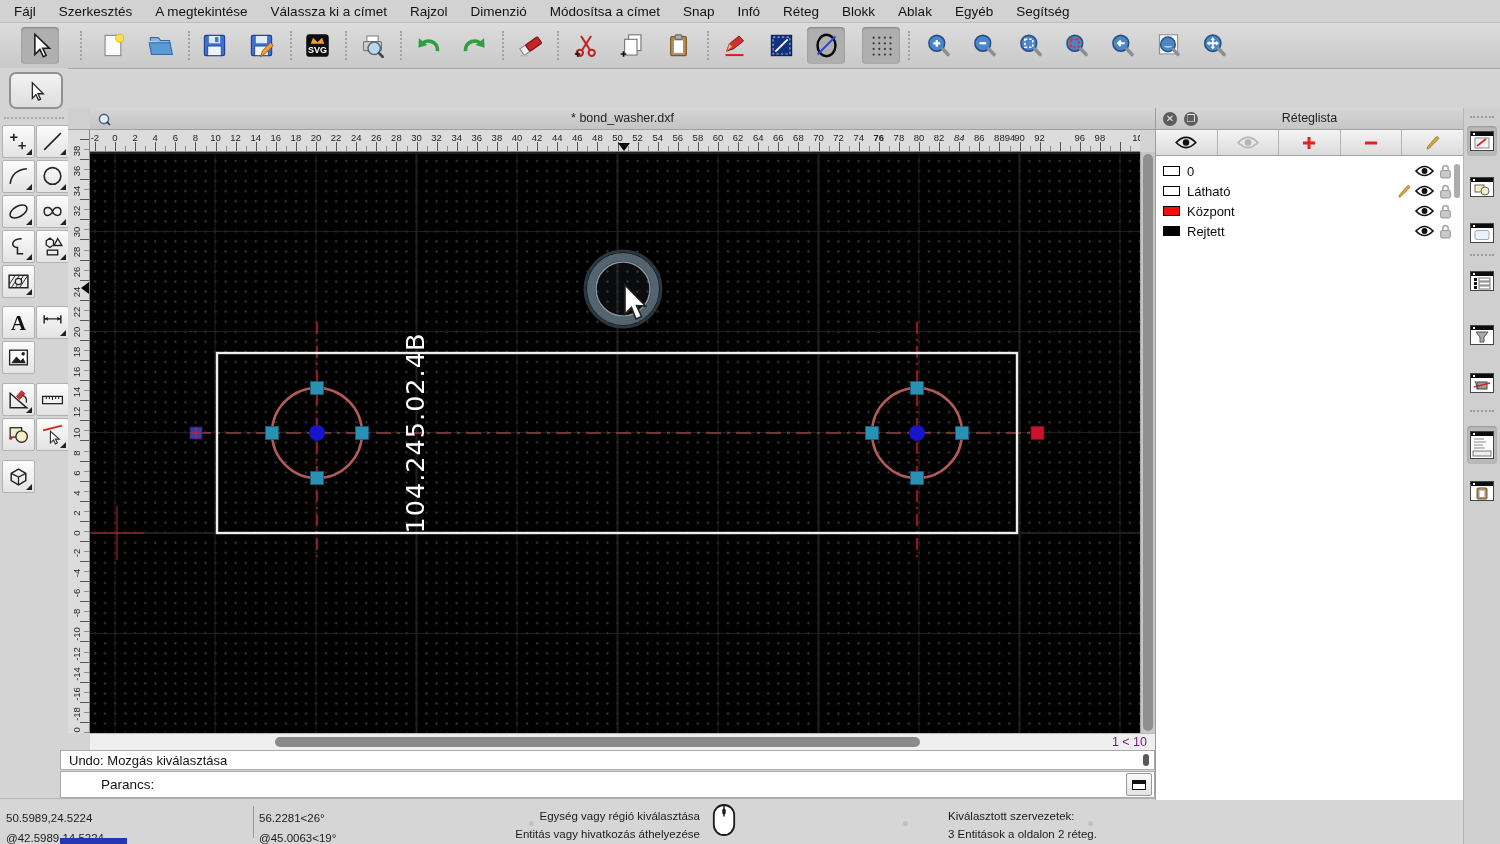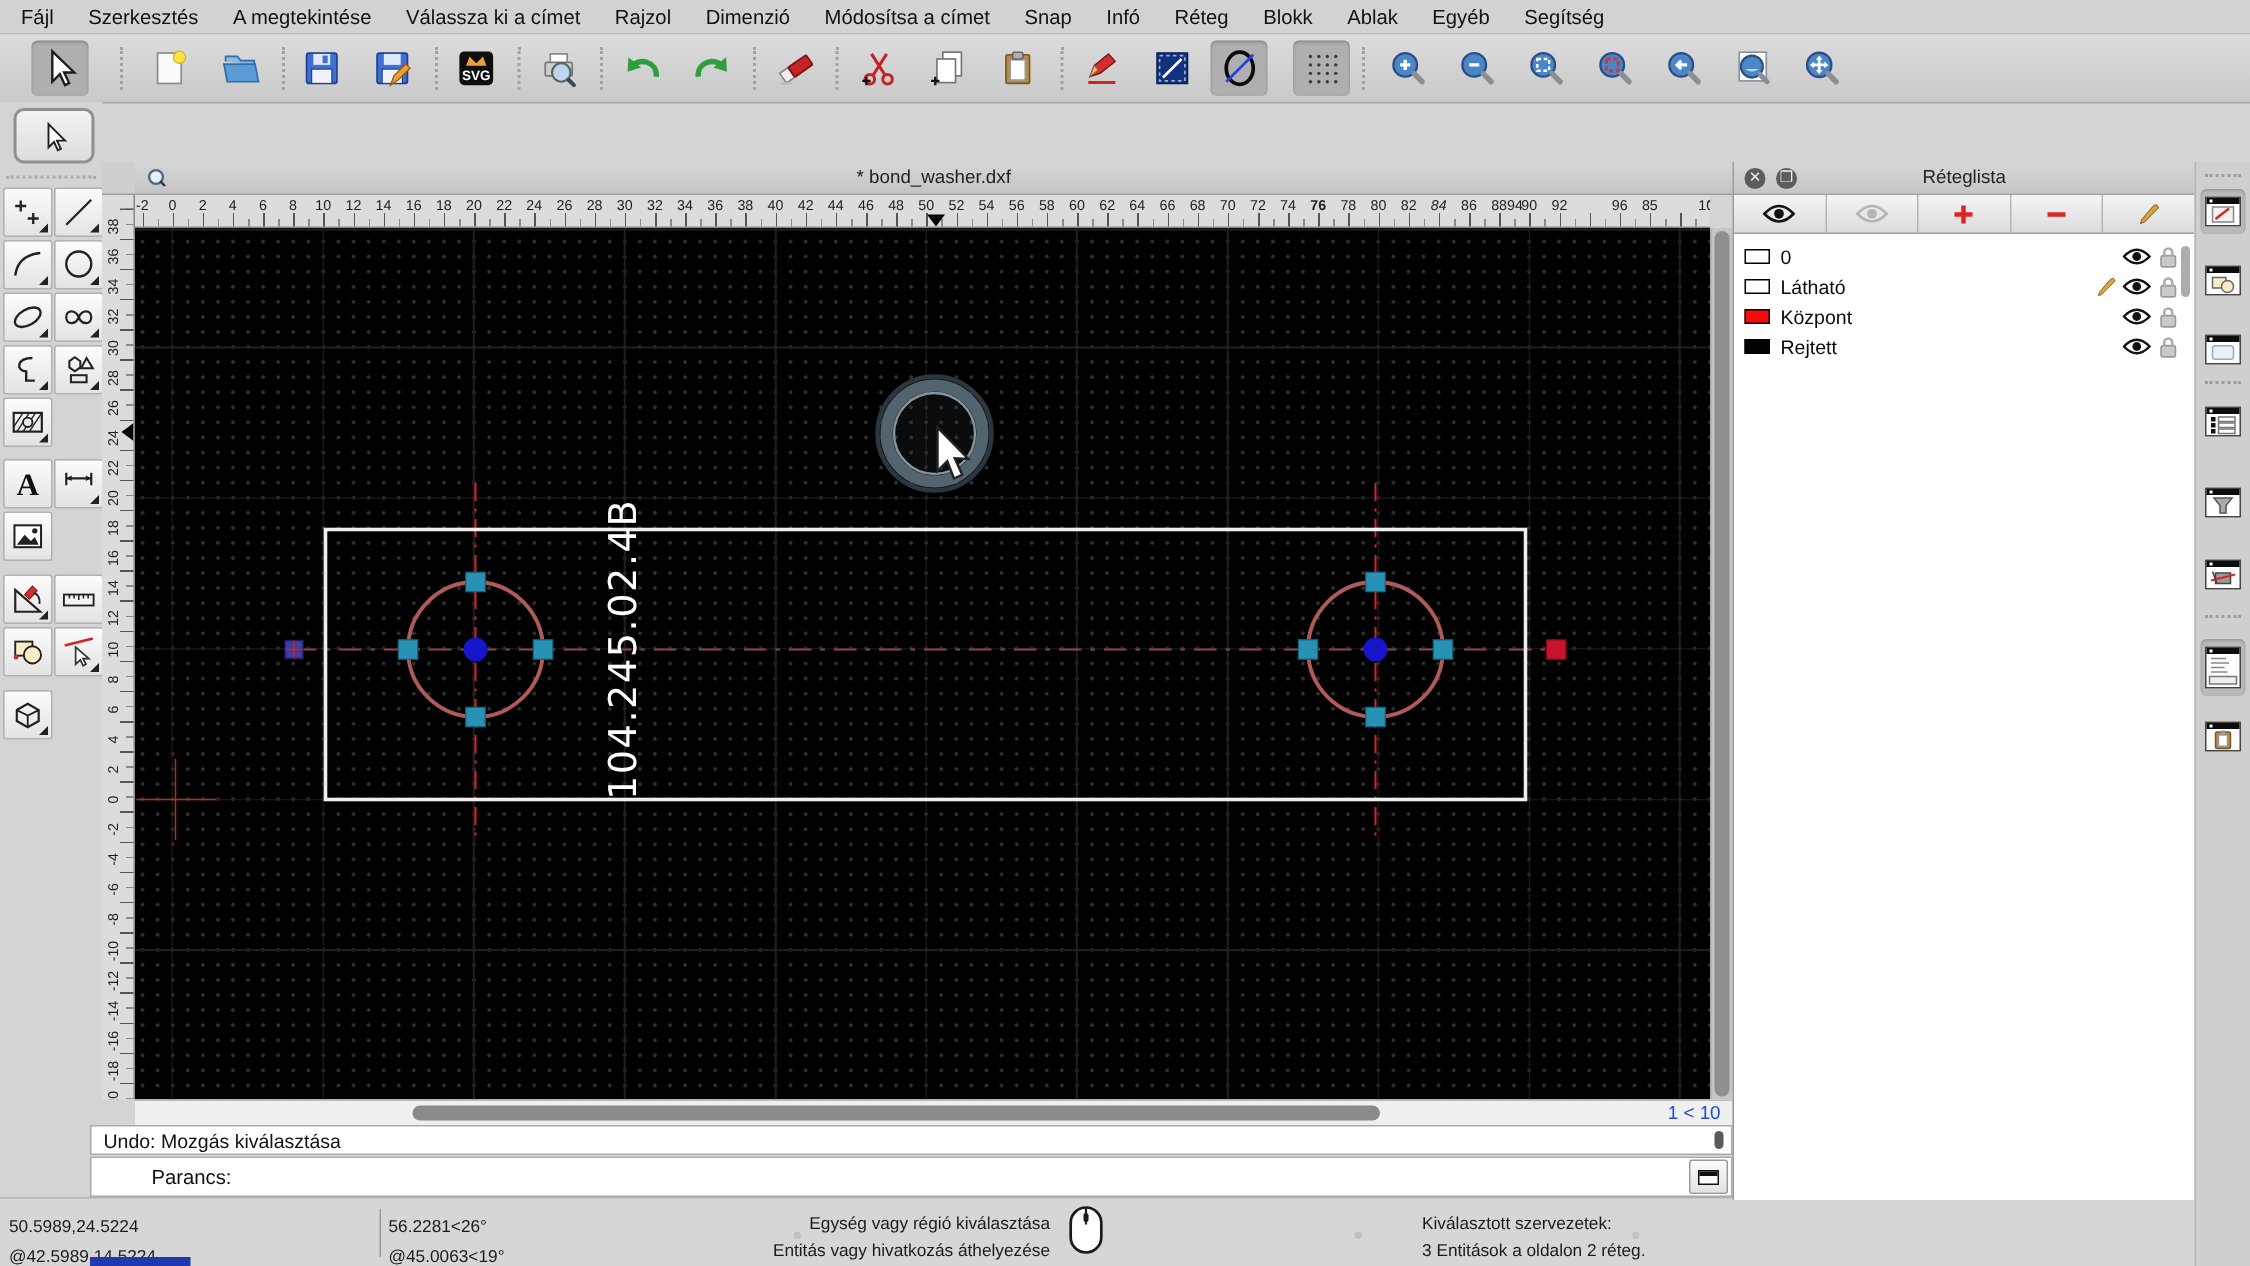--- a/index.html
+++ b/index.html
@@ -54,21 +54,21 @@
   .canvas{position:absolute;left:90px;top:152px;width:1050px;height:581px;background:#000;
           background-image:
             repeating-linear-gradient(to right,#1f1f1f 0 1px,transparent 1px 100.5px),
             repeating-linear-gradient(to bottom,#1f1f1f 0 1px,transparent 1px 100.5px),
             radial-gradient(circle,#303030 1px,transparent 1.4px);
           background-size:auto,auto,10.05px 10.05px;background-position:24.5px 0,0 79px,0 4px;}
   .vscroll{position:absolute;left:1140px;top:152px;width:15px;height:581px;background:#c6c6c6;border-left:1px solid #aaa;box-sizing:border-box;}
   .vthumb{position:absolute;left:2px;top:2px;width:10px;height:577px;background:#8f8f8f;border-radius:6px;}
   .hscroll{position:absolute;left:90px;top:733px;width:1065px;height:17px;background:#efefef;border-top:1px solid #bbb;box-sizing:border-box;}
   .hthumb{position:absolute;left:185px;top:3px;width:645px;height:10px;background:#8a8a8a;border-radius:6px;}
-  .zoomind{position:absolute;right:8px;top:1px;font-size:12.5px;color:#1d4ed8;}
+  .zoomind{position:absolute;right:8px;top:1px;font-size:12.5px;color:#701a75;}
   
   .undobar{position:absolute;left:60px;top:750px;width:1095px;height:20px;background:#fff;
            border:1px solid #aaa;box-sizing:border-box;font-size:13px;color:#111;padding:2px 0 0 8px;}
   .unub{position:absolute;right:5px;top:3px;width:6px;height:12px;background:#5a5a5a;border-radius:3px;}
   .cmdrow{position:absolute;left:60px;top:771px;width:1095px;height:27px;background:#fff;border:1px solid #aaa;box-sizing:border-box;}
   .cmdlabel{position:absolute;left:8px;top:5px;font-size:13.5px;color:#111;margin-left:32px;}
   .cmdinput{position:absolute;left:130px;top:1px;width:930px;height:23px;border:none;outline:none;font-size:13px;background:transparent;}
   .cmdbtn{position:absolute;right:2px;top:1px;width:26px;height:23px;background:linear-gradient(#fafafa,#e2e2e2);
           border:1px solid #999;border-radius:2px;box-sizing:border-box;display:flex;align-items:center;justify-content:center;}
   .winglyph{width:14px;height:10px;border:1px solid #111;background:#fff;position:relative;box-sizing:border-box;}
@@ -495,21 +495,21 @@
     <span class="hlab" style="left: 808.9px;">78</span>
     <span class="hlab" style="left: 829px;">80</span>
     <span class="hlab" style="left: 849.1px;">82</span>
     <span class="hlab" style="left: 869.2px; font-style: italic;">84</span>
     <span class="hlab" style="left: 889.3px;">86</span>
     <span class="hlab" style="left: 909.4px;">88</span>
     <span class="hlab" style="left: 929.5px;">90</span>
     <span class="hlab" style="left: 949.6px;">92</span>
     <span class="hlab" style="left: 920px;">94</span>
     <span class="hlab" style="left: 989.8px;">96</span>
-    <span class="hlab" style="left: 1009.9px;">85</span>
+    <span class="hlab" style="left: 1009.9px;">98</span>
     <span class="hlab" style="left: 1056px;">100</span>
     <span class="hlab" style="left: 1050.1px;">102</span>
   </div>
 <div class="vruler" id="vruler">
     <div class="vmarker"></div>
     <span class="vlab" style="top: 21.1px;">38</span>
     <span class="vlab" style="top: 41.2px;">36</span>
     <span class="vlab" style="top: 61.3px;">34</span>
     <span class="vlab" style="top: 81.4px;">32</span>
     <span class="vlab" style="top: 101.5px;">30</span>

